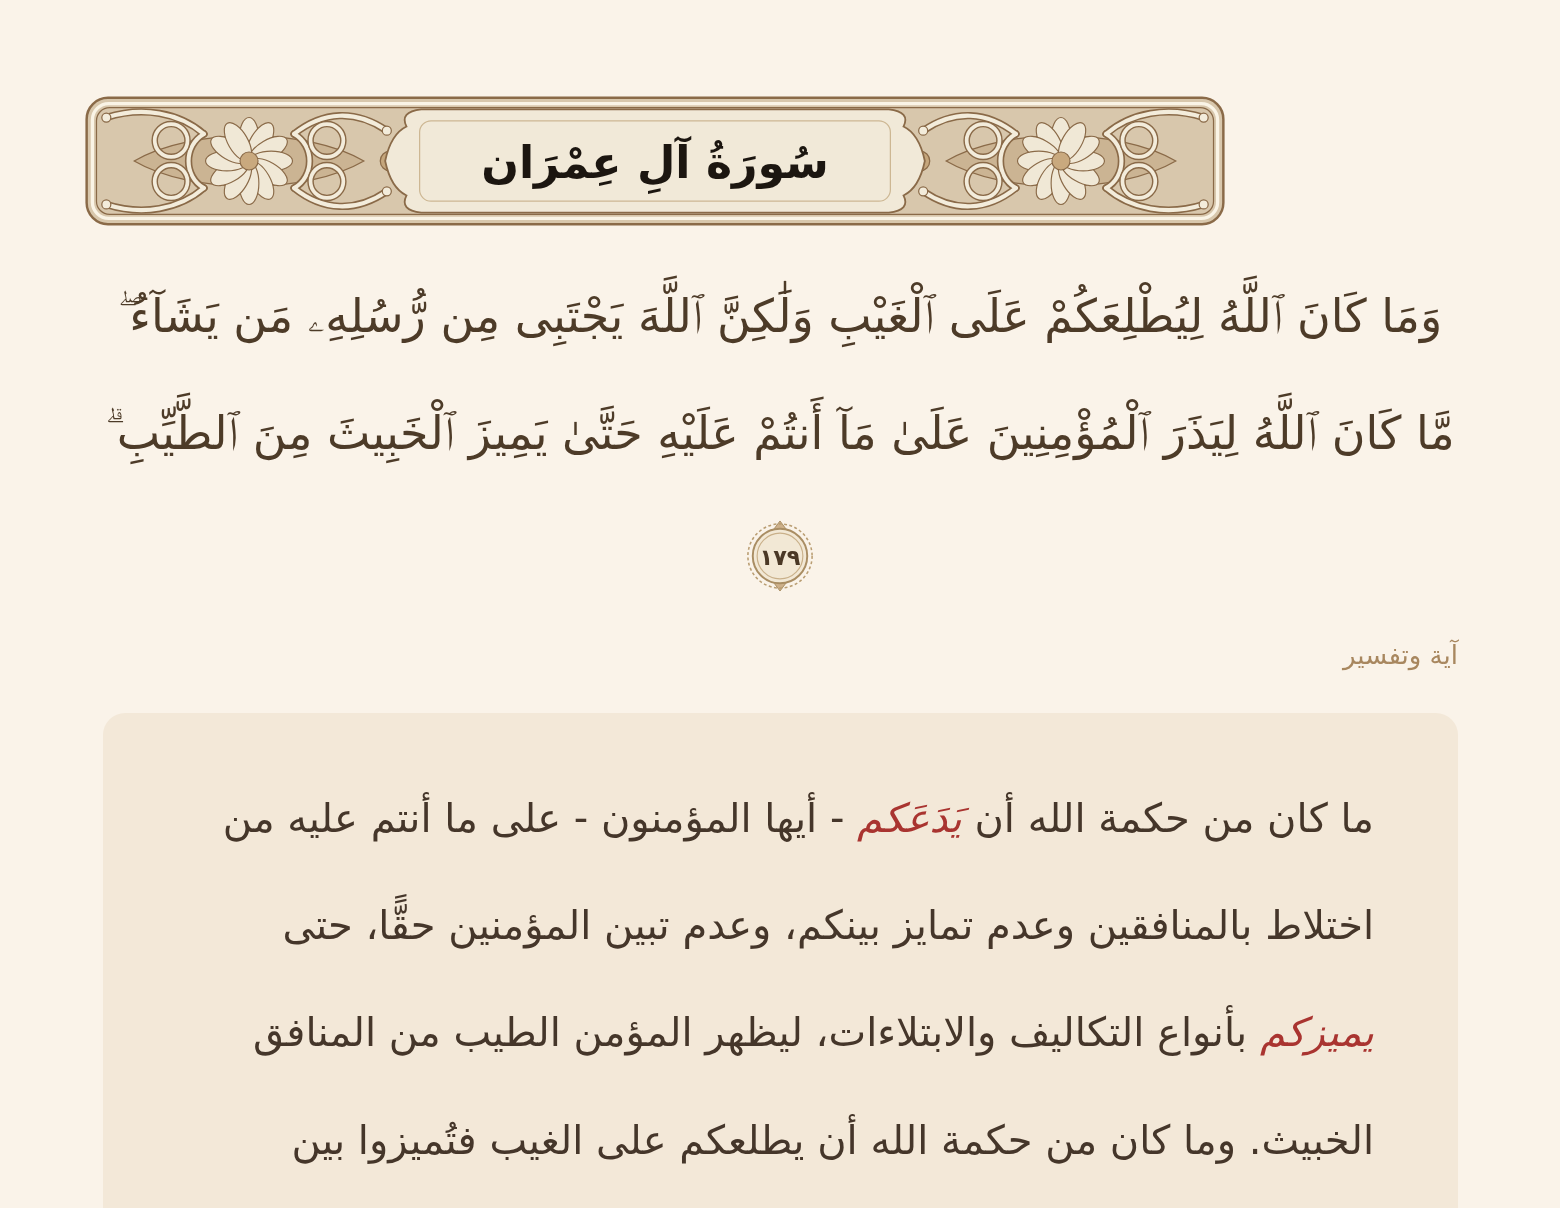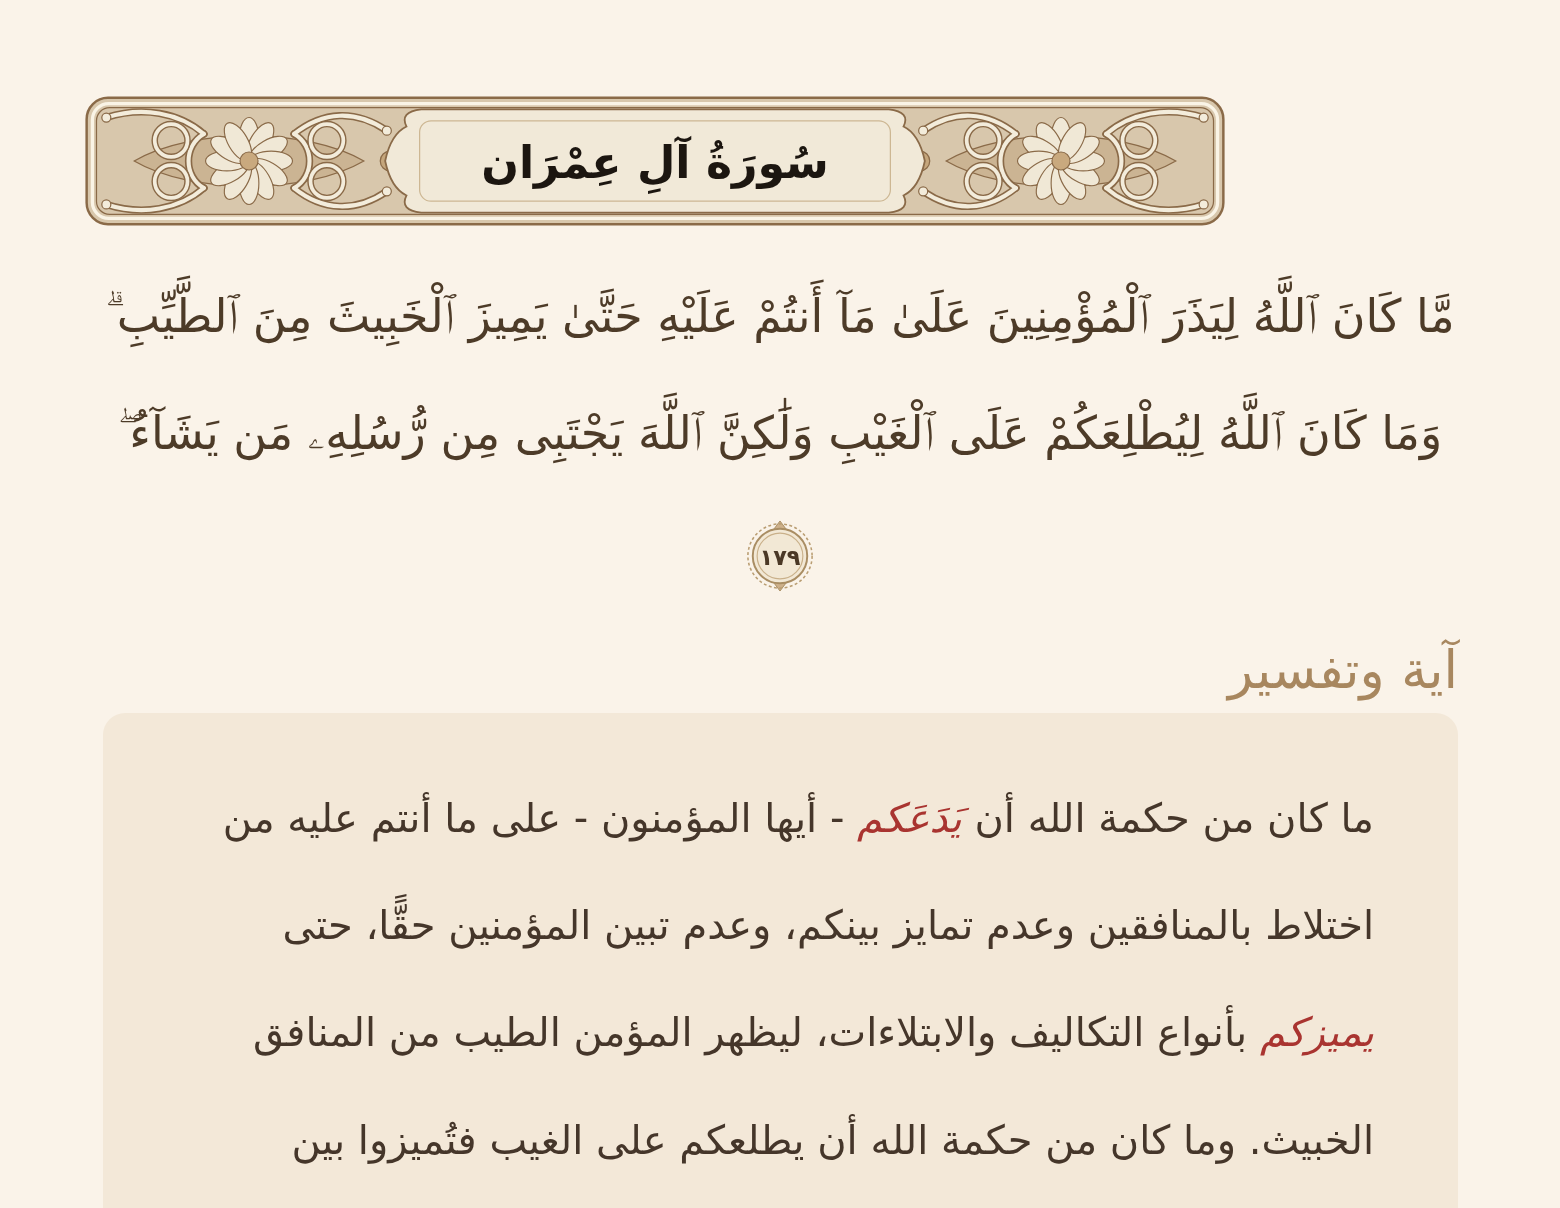--- a/index.html
+++ b/index.html
@@ -31,21 +31,21 @@
   .verse-line {
     font-size:46px; line-height:117px;
     color:var(--verse-text); white-space:nowrap;
   }
   .ayah-medallion {
     display:inline-block; width:72px; height:72px;
     vertical-align:middle; margin:0 16px;
   }
   .section-label {
     position:absolute; right:102px; top:640px;
-    font-size:52px; color:var(--label-tan); direction:rtl;
+    font-size:26px; color:var(--label-tan); direction:rtl;
   }
   .tafsir-box {
     position:absolute; left:103px; right:102px; top:713px; height:640px;
     background:var(--panel-bg); border-radius:22px;
   }
   .tafsir-text {
     direction:rtl; text-align:right;
     padding:52px 84px 0 84px;
     font-size:40px; line-height:2.68;
     color:var(--tafsir-text);
@@ -126,22 +126,22 @@
 
       <path d="M 366 79 Q 373 46 392 37 Q 383 19 410 16 L 980 16 Q 1007 19 998 37 Q 1017 46 1024 79
                Q 1017 112 998 121 Q 1007 139 980 142 L 410 142 Q 383 139 392 121 Q 373 112 366 79 Z" fill="#f1e9d8" stroke="#8a6a48" stroke-width="2.2"></path>
       <rect x="408" y="30" width="574" height="98" rx="14" fill="none" stroke="#cdb793" stroke-width="1.5"></rect>
 
       <text x="695" y="100" text-anchor="middle" font-size="54" font-weight="bold" fill="#1c1610" font-family="DejaVu Sans, sans-serif">سُورَةُ آلِ عِمْرَان</text>
     </svg>
   </div>
 
   <div class="verse-block">
+    <div class="verse-line">وَمَا كَانَ ٱللَّهُ لِيُطْلِعَكُمْ عَلَى ٱلْغَيْبِ وَلَٰكِنَّ ٱللَّهَ يَجْتَبِى مِن رُّسُلِهِۦ مَن يَشَآءُ ۖ</div>
     <div class="verse-line">مَّا كَانَ ٱللَّهُ لِيَذَرَ ٱلْمُؤْمِنِينَ عَلَىٰ مَآ أَنتُمْ عَلَيْهِ حَتَّىٰ يَمِيزَ ٱلْخَبِيثَ مِنَ ٱلطَّيِّبِ ۗ</div>
-    <div class="verse-line">وَمَا كَانَ ٱللَّهُ لِيُطْلِعَكُمْ عَلَى ٱلْغَيْبِ وَلَٰكِنَّ ٱللَّهَ يَجْتَبِى مِن رُّسُلِهِۦ مَن يَشَآءُ ۖ</div>
     <div class="verse-line">
       <span class="ayah-medallion"><svg viewBox="0 0 74 74">
           <path d="M 37 1 l 6 8 -6 8 -6 -8 Z" fill="#cdb08a" stroke="#a98d63" stroke-width="1"></path>
           <path d="M 37 57 l 6 8 -6 8 -6 -8 Z" fill="#cdb08a" stroke="#a98d63" stroke-width="1"></path>
           <circle cx="37" cy="37" r="33" fill="none" stroke="#b99d72" stroke-width="1.6" stroke-dasharray="3 2.5"></circle>
           <circle cx="37" cy="37" r="28" fill="#f2e8d5" stroke="#a98d63" stroke-width="2"></circle>
           <circle cx="37" cy="37" r="23.5" fill="none" stroke="#c9b08a" stroke-width="1.2"></circle>
           <text x="37" y="46" text-anchor="middle" font-size="23" font-weight="bold" fill="#4a3826" font-family="DejaVu Sans, sans-serif">١٧٩</text>
         </svg></span>
     </div>

